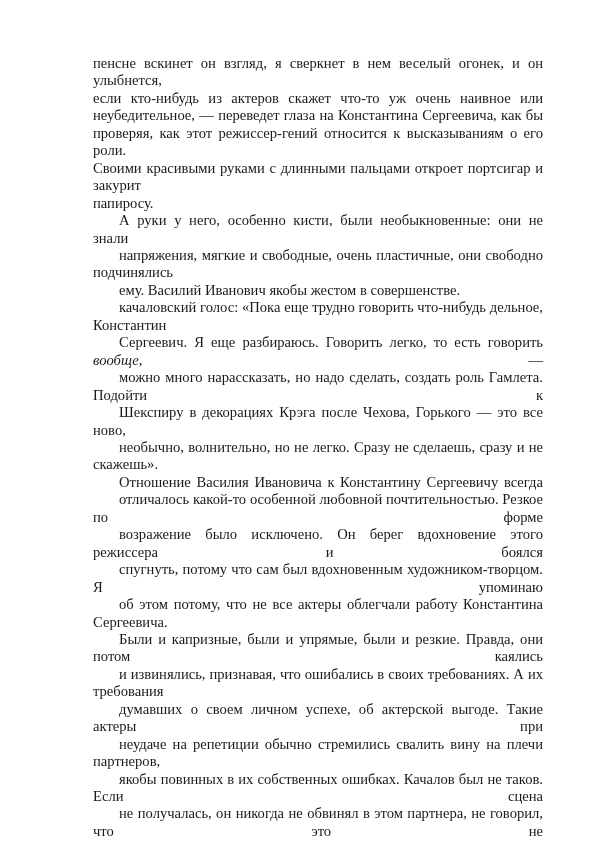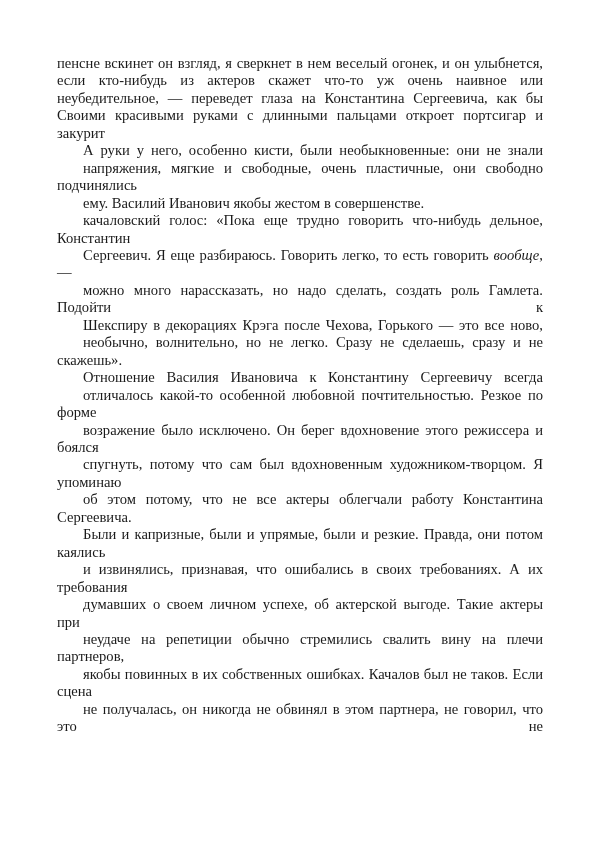--- a/index.html
+++ b/index.html
@@ -14,33 +14,35 @@
       line-height: 17.45px;
       color: #1a1a1a;
     }
     .para {
       margin: 0;
       text-align: justify;
       text-indent: 0;
       hyphens: none;
     }
     .para.indent { text-indent: 26px; }
-    .line { display: block; text-align: justify; text-align-last: justify; }
+    .line { display: block; text-align: justify; text-align-last: justify; margin-left: 36px; }
     .line.last { text-align-last: left; }
     em { font-style: italic; }
   </style>
 </head>
 <body>
 
 <div class="page" id="page">
     <div class="para">
       <span class="line">пенсне вскинет он взгляд, я сверкнет в нем веселый огонек, и он улыбнется,</span>
       <span class="line">если кто-нибудь из актеров скажет что-то уж очень наивное или</span>
       <span class="line">неубедительное, — переведет глаза на Константина Сергеевича, как бы</span>
+      <span class="line">проверяя, как этот режиссер-гений относится к высказываниям о его роли.</span>
       <span class="line">Своими красивыми руками с длинными пальцами откроет портсигар и закурит</span>
+      <span class="line last">папиросу.</span>
     </div>
     <div class="para indent">
       <span class="line" style="text-indent: 26px;">А руки у него, особенно кисти, были необыкновенные: они не знали</span>
       <span class="line">напряжения, мягкие и свободные, очень пластичные, они свободно подчинялись</span>
       <span class="line last">ему. Василий Иванович якобы жестом в совершенстве.</span>
     </div>
     <div class="para indent">
       <span class="line">качаловский голос: «Пока еще трудно говорить что-нибудь дельное, Константин</span>
       <span class="line">Сергеевич. Я еще разбираюсь. Говорить легко, то есть говорить <em>вообще</em>, —</span>
       <span class="line">можно много нарассказать, но надо сделать, создать роль Гамлета. Подойти к</span>

